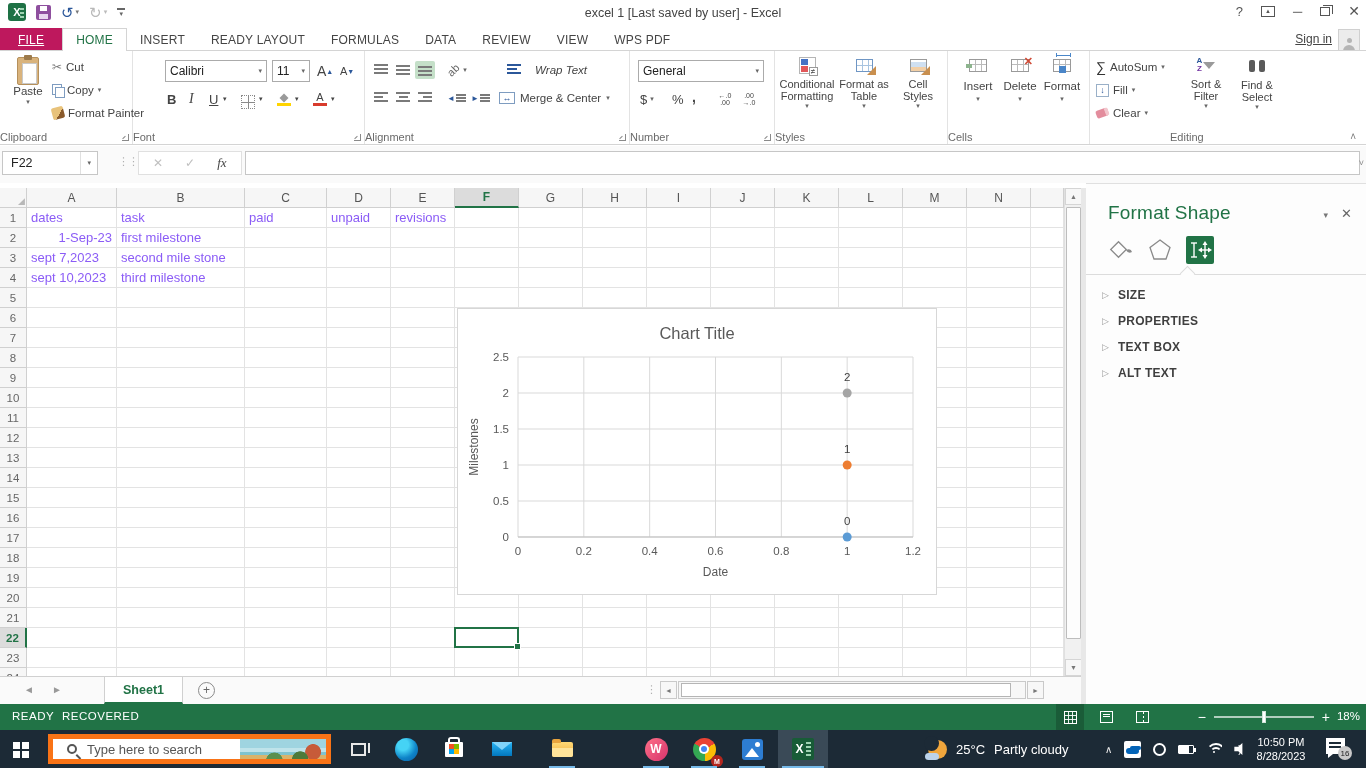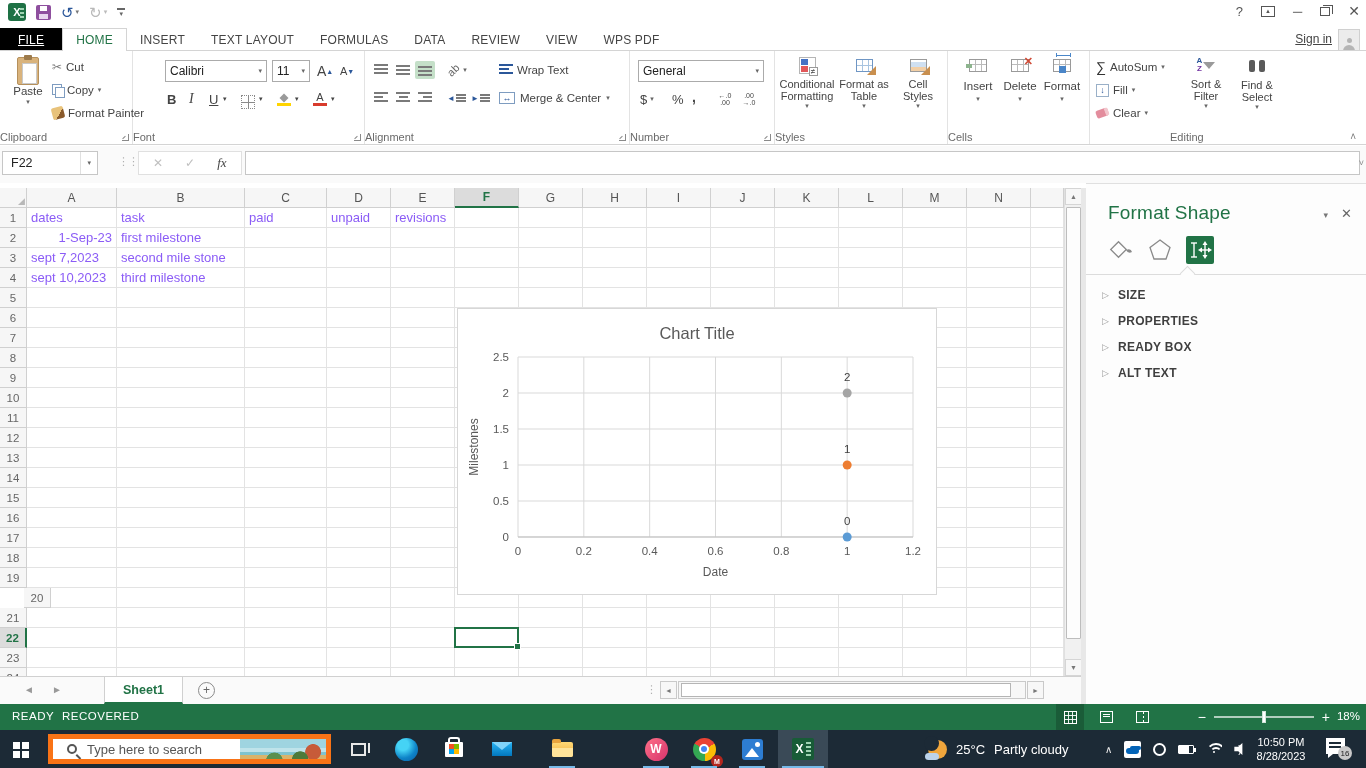--- a/index.html
+++ b/index.html
@@ -21,21 +21,21 @@
   .qat-custom span{font-size:7px;color:#666;line-height:5px;}
   #tb-title{position:absolute;left:0;right:0;top:6px;text-align:center;font-size:12.5px;color:#444;}
   #tb-btns{position:absolute;right:6px;top:3px;display:flex;align-items:center;gap:18px;color:#555;}
   .tbb{font-size:13px;color:#555;cursor:default;}
   .ribdisp{width:14px;height:11px;border:1px solid #555;display:flex;align-items:flex-start;justify-content:center;font-size:7px;line-height:9px;color:#555;}
   .restore{width:10px;height:9px;border:1px solid #555;position:relative;background:#fff;}
   .restore::before{content:"";position:absolute;left:2px;top:-3px;width:9px;height:8px;border:1px solid #555;border-bottom:none;border-left:none;}
   
   #tabrow{position:absolute;left:0;top:28px;width:1366px;height:23px;background:#fff;display:flex;align-items:stretch;}
   .rtab{padding:0 13px;display:flex;align-items:center;font-size:12px;color:#444;letter-spacing:.2px;}
-  .rtab.file{background:#000000;color:#fff;padding:4px 18px;text-decoration:underline;}
+  .rtab.file{background:#be185d;color:#fff;padding:4px 18px;text-decoration:underline;}
   .rtab.active{color:#217346;background:#fff;border:1px solid #d4d4d4;border-bottom:none;position:relative;z-index:3;}
   #signin{position:absolute;right:34px;top:4px;font-size:12px;color:#444;text-decoration:underline;}
   #avatar{position:absolute;right:6px;top:1px;width:22px;height:22px;background:#ececec;border:1px solid #d0d0d0;display:flex;align-items:flex-end;justify-content:center;}
   .person{width:12px;height:12px;position:relative;}
   .person::before{content:"";position:absolute;left:3.5px;top:0;width:5px;height:5px;border-radius:50%;background:#b5b5b5;}
   .person::after{content:"";position:absolute;left:0;bottom:-1px;width:12px;height:6px;border-radius:6px 6px 0 0;background:#b5b5b5;}
   
   #ribbon{position:absolute;left:0;top:50px;width:1366px;height:95px;background:#fff;border-top:1px solid #d4d4d4;border-bottom:1px solid #d4d4d4;}
   .rgroup{position:absolute;top:0;height:93px;border-right:1px solid #e3e3e3;}
   .glabel{position:absolute;bottom:1px;left:0;right:0;text-align:left;font-size:11px;color:#6a6a6a;}
@@ -267,36 +267,37 @@
     </span>
     <span style="display:flex;align-items:center;">
       <span class="redo-g">↻</span>
       <span class="tiny-car" style="color:#bbb;margin-left:2px;">▾</span>
     </span>
     <span class="qat-custom">
         <b></b>
         <span>▾</span>
       </span>
   </div>
+  <div id="tb-title">excel 1 [Last saved by user] - Excel</div>
   <div id="tb-btns">
     <span class="tbb">?</span>
     <span class="ribdisp">
         <span style="font-size:6px;">▲</span>
       </span>
     <span class="tbb">─</span>
     <span class="restore"></span>
     <span class="tbb" style="font-size:14px;">✕</span>
   </div>
 </div>
 
 <div id="tabrow">
   <div class="rtab file">FILE</div>
   <div class="rtab active">HOME</div>
   <div class="rtab">INSERT</div>
-  <div class="rtab">TEXT LAYOUT</div>
+  <div class="rtab">READY LAYOUT</div>
   <div class="rtab">FORMULAS</div>
   <div class="rtab">DATA</div>
   <div class="rtab">REVIEW</div>
   <div class="rtab">VIEW</div>
   <div class="rtab">WPS PDF</div>
   <div id="signin">Sign in</div>
   <div id="avatar">
       <span class="person"></span>
     </div>
 </div>
@@ -388,21 +389,21 @@
         <span class="va b sel">
           <span></span>
           <span></span>
           <span></span>
         </span>
       </div>
     <div class="fbtn" style="left:82px;top:8px;">
       <span class="orient">ab</span>
       <span class="car" style="margin-left:4px;">▾</span>
     </div>
-    <div class="fbtn" style="left:134px;top:8px;gap:4px;">
+    <div class="fbtn" style="left:142px;top:8px;gap:14px;font-style:italic;">
       <span class="wrapico">
           <span></span>
           <span></span>
           <span></span>
         </span>
       <span class="rlabel">Wrap Text</span>
     </div>
     <div class="fbtn" style="left:6px;top:36px;">
         <span class="ha l">
           <span></span>
@@ -656,21 +657,21 @@
       <div class="rowh" style="top: 200px;">10</div>
       <div class="rowh" style="top: 220px;">11</div>
       <div class="rowh" style="top: 240px;">12</div>
       <div class="rowh" style="top: 260px;">13</div>
       <div class="rowh" style="top: 280px;">14</div>
       <div class="rowh" style="top: 300px;">15</div>
       <div class="rowh" style="top: 320px;">16</div>
       <div class="rowh" style="top: 340px;">17</div>
       <div class="rowh" style="top: 360px;">18</div>
       <div class="rowh" style="top: 380px;">19</div>
-      <div class="rowh" style="top: 400px; margin-left: 24px;">20</div>
+      <div class="rowh" style="top: 400px;">20</div>
       <div class="rowh" style="top: 420px;">21</div>
       <div class="rowh sel" style="top: 440px;">22</div>
       <div class="rowh" style="top: 460px;">23</div>
       <div class="rowh" style="top: 480px;">24</div>
     </div>
   <div id="selall">
       <span>◢</span>
     </div>
   <div id="selbox" style="left: 454px; top: 439px; width: 65px; height: 21px;"></div>
   <div id="chartbox"><svg id="chartsvg" width="478" height="285">
@@ -759,21 +760,21 @@
   <div class="psec" style="top:104px;">
     <span class="tri">▷</span>
     <span class="plabel">SIZE</span>
   </div>
   <div class="psec" style="top:130px;">
     <span class="tri">▷</span>
     <span class="plabel">PROPERTIES</span>
   </div>
   <div class="psec" style="top:156px;">
     <span class="tri">▷</span>
-    <span class="plabel">READY BOX</span>
+    <span class="plabel">TEXT BOX</span>
   </div>
   <div class="psec" style="top:182px;">
     <span class="tri">▷</span>
     <span class="plabel">ALT TEXT</span>
   </div>
 </div>
 
 <div id="sheetbar">
   <span class="sh-arr" style="left:24px;">◄</span>
   <span class="sh-arr" style="left:52px;">►</span>

